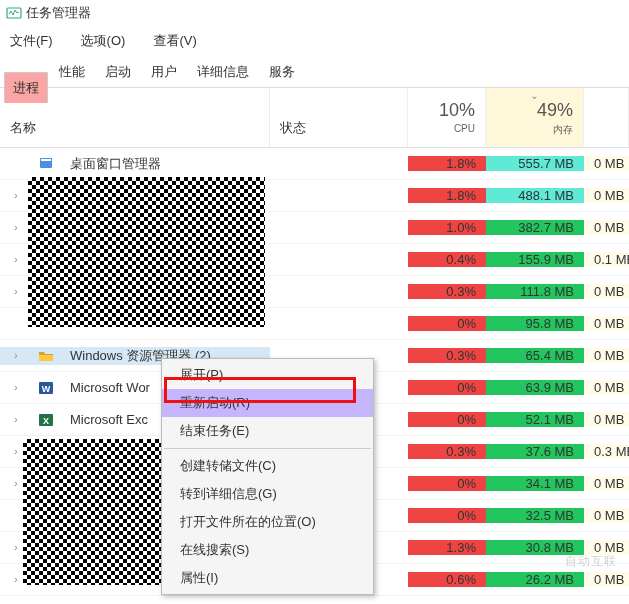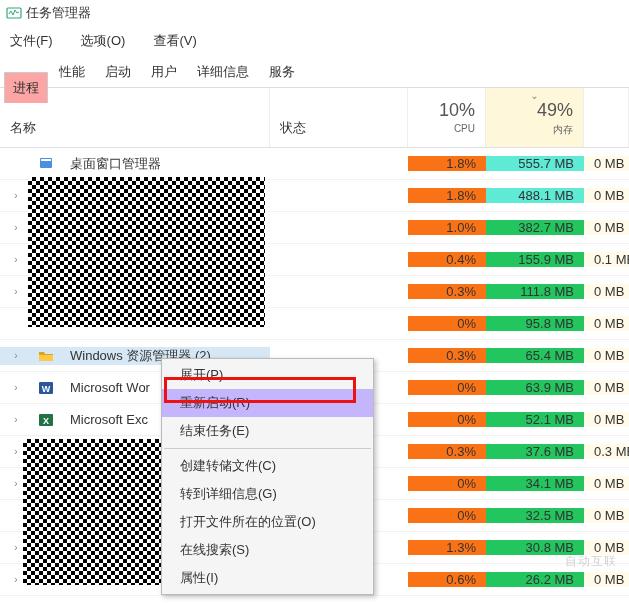--- a/index.html
+++ b/index.html
@@ -20,21 +20,21 @@
 .th.mem{flex:0 0 98px;text-align:right;background:#fff7d9}
 .th.disk{flex:0 0 45px;text-align:right}
 .th .pct{font-size:18px;color:#555;display:block}
 .th .lbl{font-size:10px;color:#666;display:block;margin-top:2px}
 .sort-arrow{position:absolute;left:50%;top:2px;transform:translateX(-50%);font-size:10px;color:#888}
 .tbody{}
 .row{display:flex;align-items:center;border-bottom:1px solid #f2f2f2;height:32px}
 .cell{padding:0 10px}
 .cell.name{flex:0 0 270px;display:flex;align-items:center;gap:16px;overflow:hidden;white-space:nowrap}
 .cell.status{flex:0 0 138px}
-.cell.cpu{flex:0 0 78px;text-align:right;background:#f97316}
+.cell.cpu{flex:0 0 78px;text-align:right;background:#ef4444}
 .cell.mem{flex:0 0 98px;text-align:right;background:#22c55e}
 .cell.disk{flex:0 0 45px;text-align:right;background:#fffbe8;white-space:nowrap}
 .row.sel .cell.name,.row.sel .cell.status{background:#d6e8f5}
 .row.hi .cell.mem{background:#5eead4}
 .expand{width:12px;display:inline-block;color:#888;font-size:10px;text-align:center}
 .picon{width:16px;height:16px;flex-shrink:0}
 .censor{position:absolute;background:repeating-conic-gradient(#000 0 25%,#fff 0 50%) 0 0/8px 8px;z-index:2}
 .c1{left:28px;top:177px;width:237px;height:150px}
 .c2{left:23px;top:439px;width:139px;height:146px}
 .ctx{position:absolute;left:161px;top:358px;width:213px;background:#f5f5f5;border:1px solid #bbb;box-shadow:2px 2px 5px rgba(0,0,0,.25);z-index:5;padding:2px 0}

